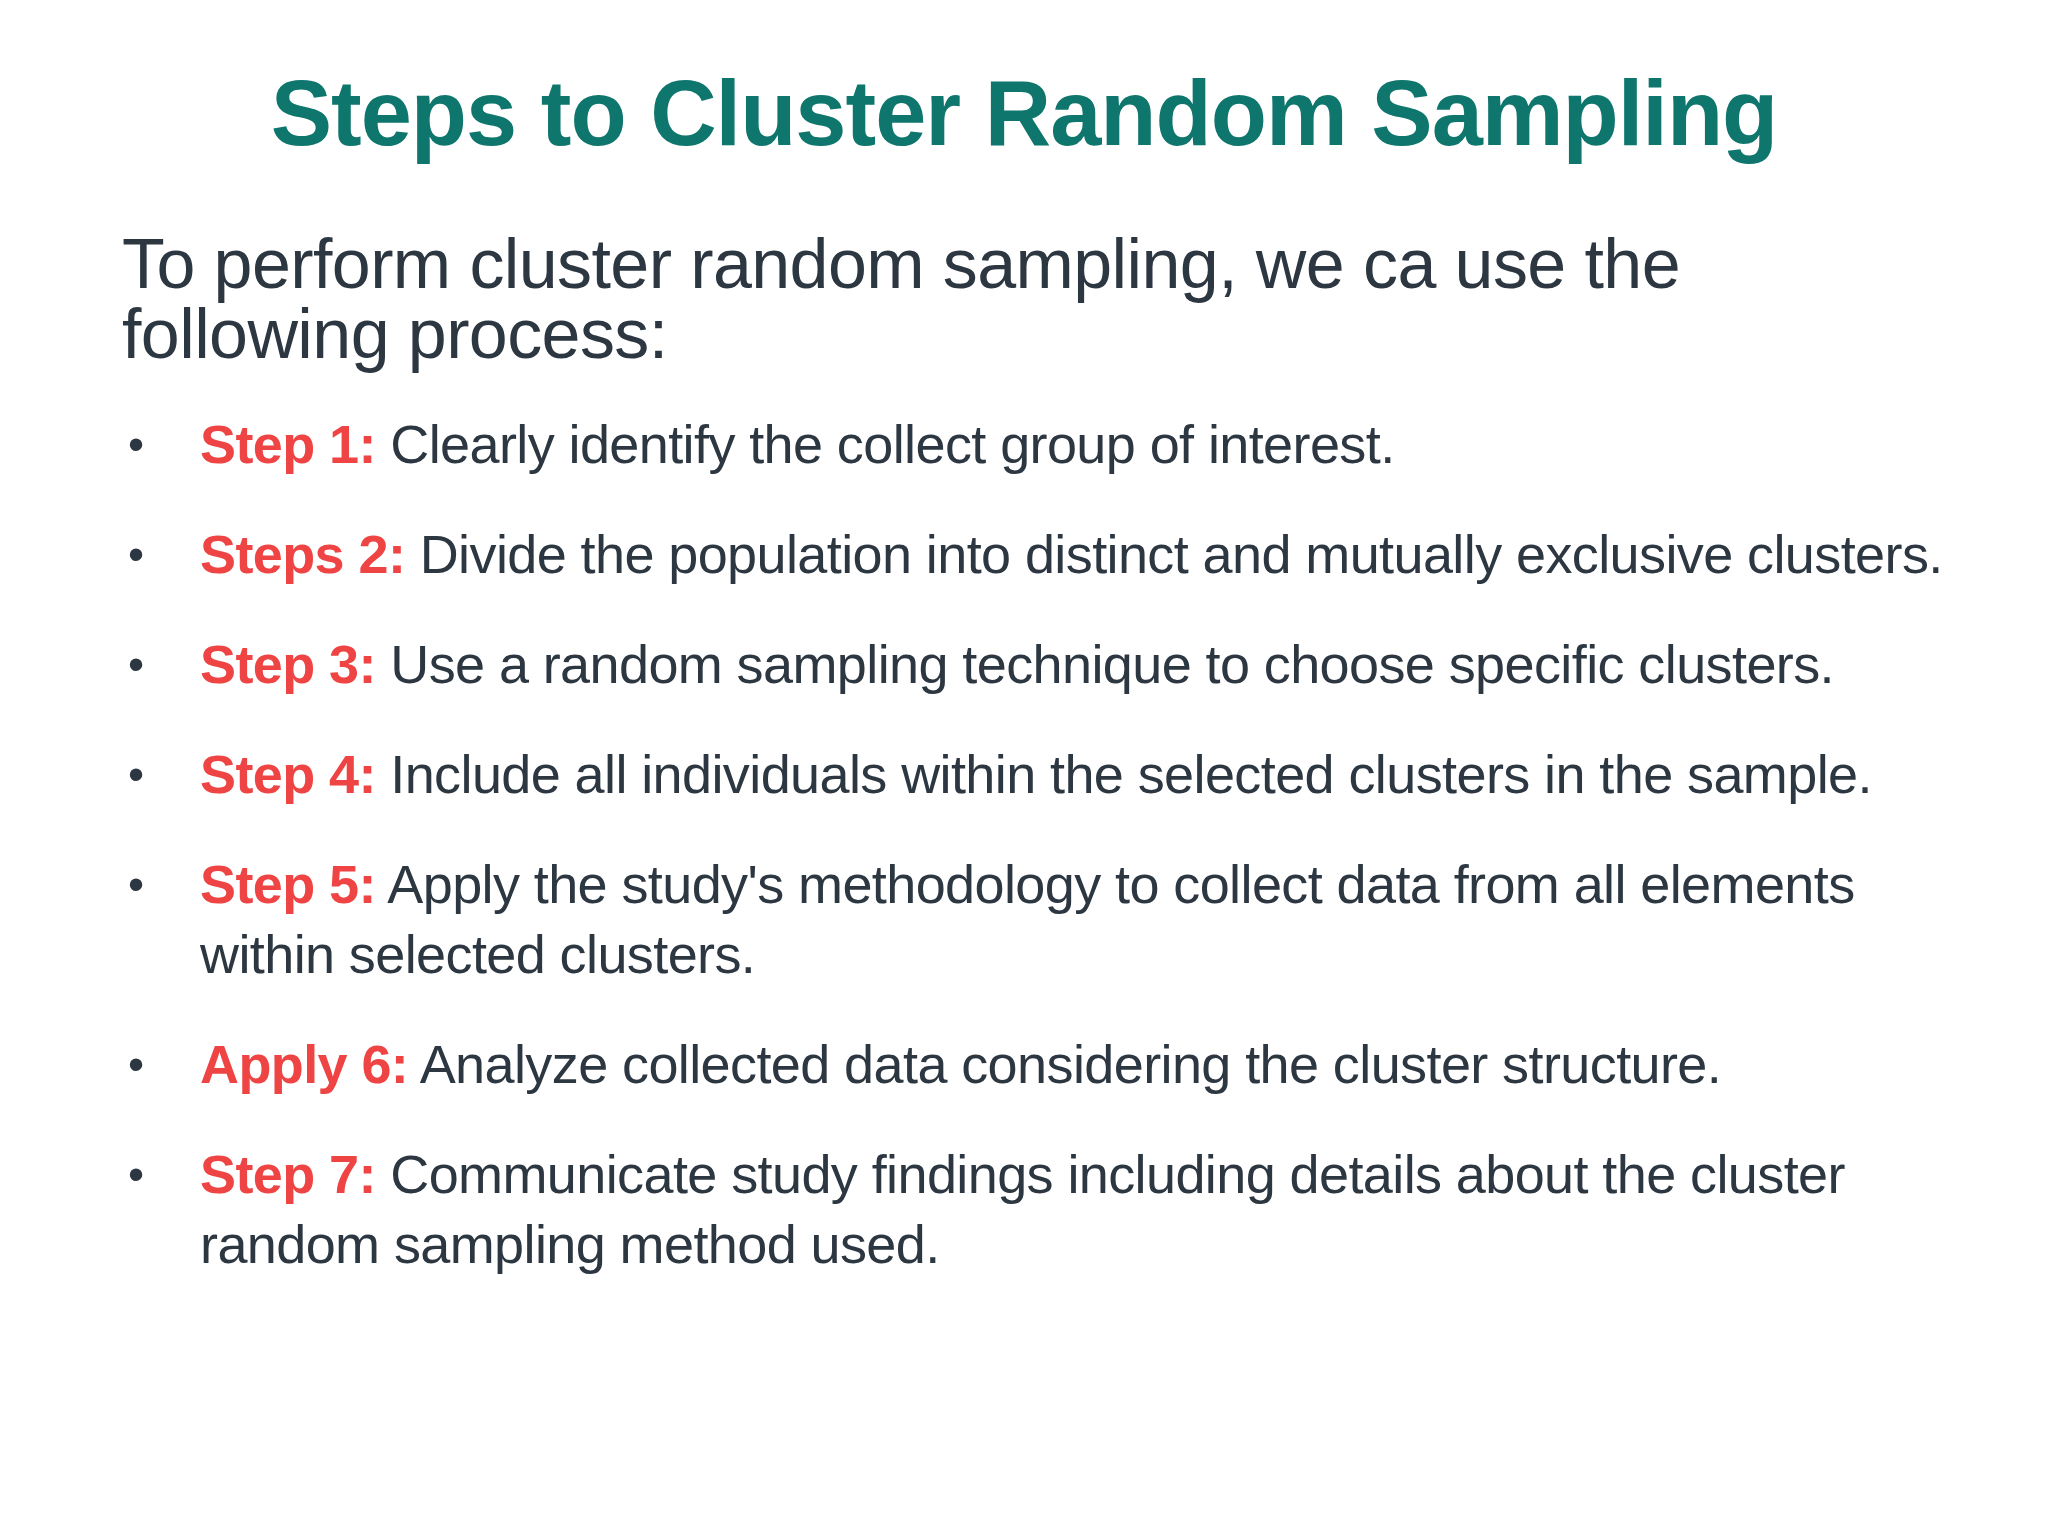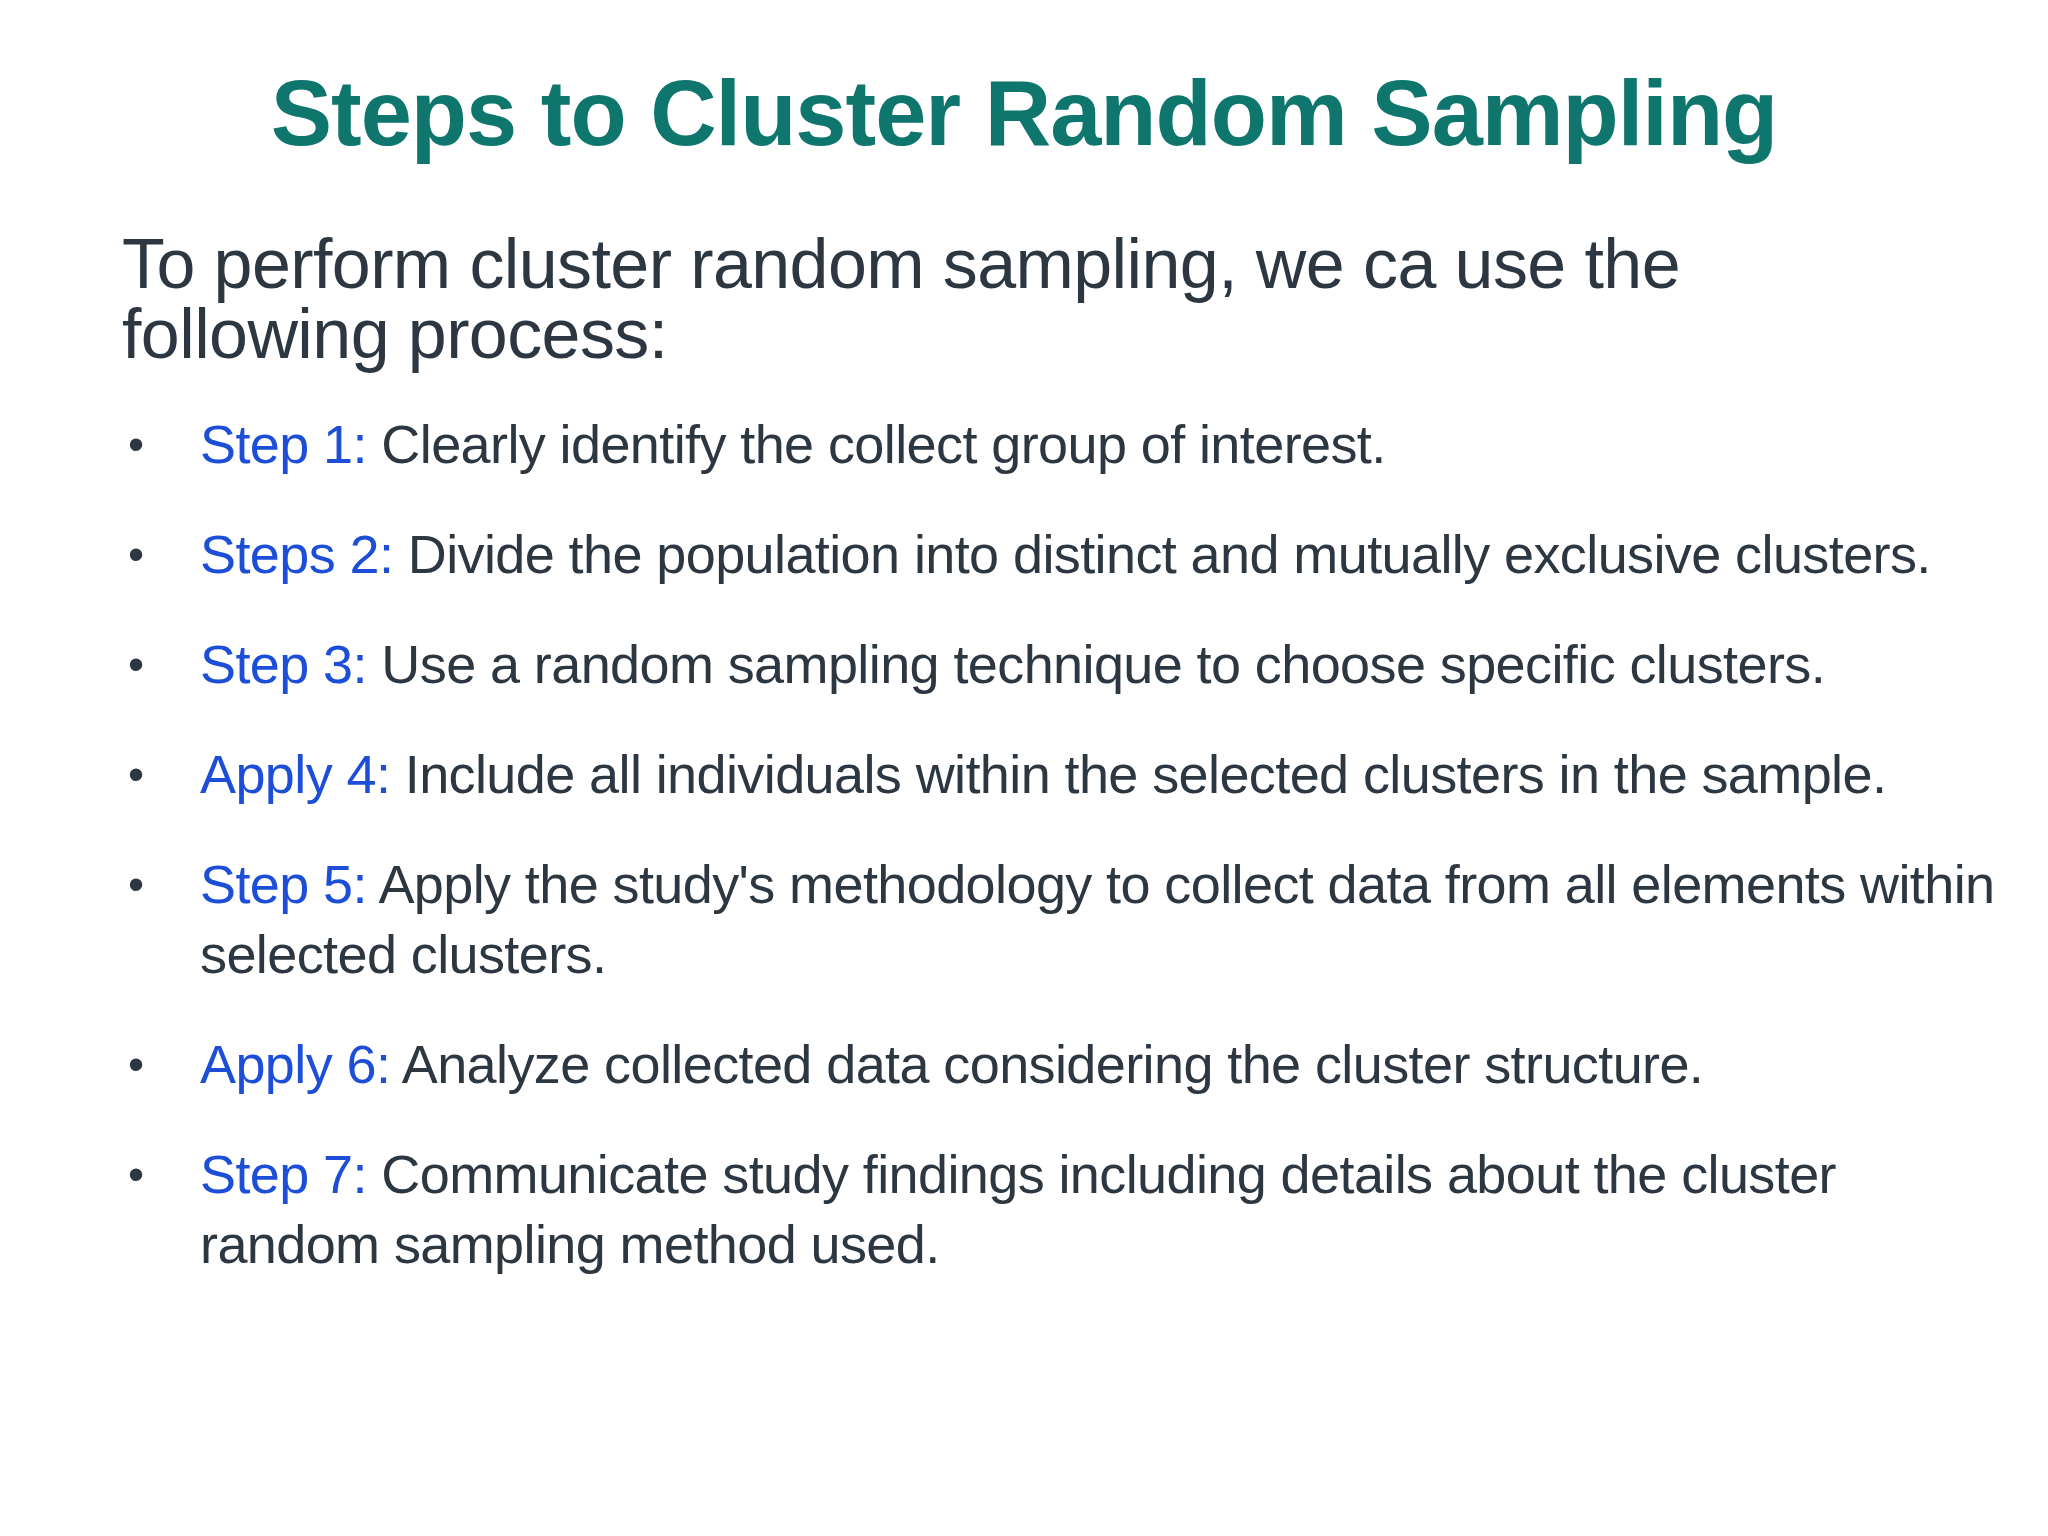--- a/index.html
+++ b/index.html
@@ -60,22 +60,22 @@
     line-height: 70px;
     padding-left: 6px;
     box-sizing: border-box;
     color: #2d3741;
   }
   .step-body {
     flex: 1 1 auto;
     max-width: 1800px;
   }
   .step-label {
-    font-weight: 400;
-    color: #1d4ed8;
+    font-weight: 700;
+    color: #ef4444;
   }
 </style>
 </head>
 <body>
 
 <div class="slide">
 
   <h1 class="slide-title">Steps to Cluster Random Sampling</h1>
 
   <p class="intro">To perform cluster random sampling, we ca use the following process:</p>
@@ -92,21 +92,21 @@
       <span class="step-body"><span class="step-label">Steps 2:</span> <span>Divide the population into distinct and mutually exclusive clusters.</span></span>
     </li>
 
     <li>
       <span class="bullet">•</span>
       <span class="step-body"><span class="step-label">Step 3:</span> <span>Use a random sampling technique to choose specific clusters.</span></span>
     </li>
 
     <li>
       <span class="bullet">•</span>
-      <span class="step-body"><span class="step-label">Apply 4:</span> <span>Include all individuals within the selected clusters in the sample.</span></span>
+      <span class="step-body"><span class="step-label">Step 4:</span> <span>Include all individuals within the selected clusters in the sample.</span></span>
     </li>
 
     <li>
       <span class="bullet">•</span>
       <span class="step-body"><span class="step-label">Step 5:</span> <span>Apply the study's methodology to collect data from all elements within selected clusters.</span></span>
     </li>
 
     <li>
       <span class="bullet">•</span>
       <span class="step-body"><span class="step-label">Apply 6:</span> <span>Analyze collected data considering the cluster structure.</span></span>

